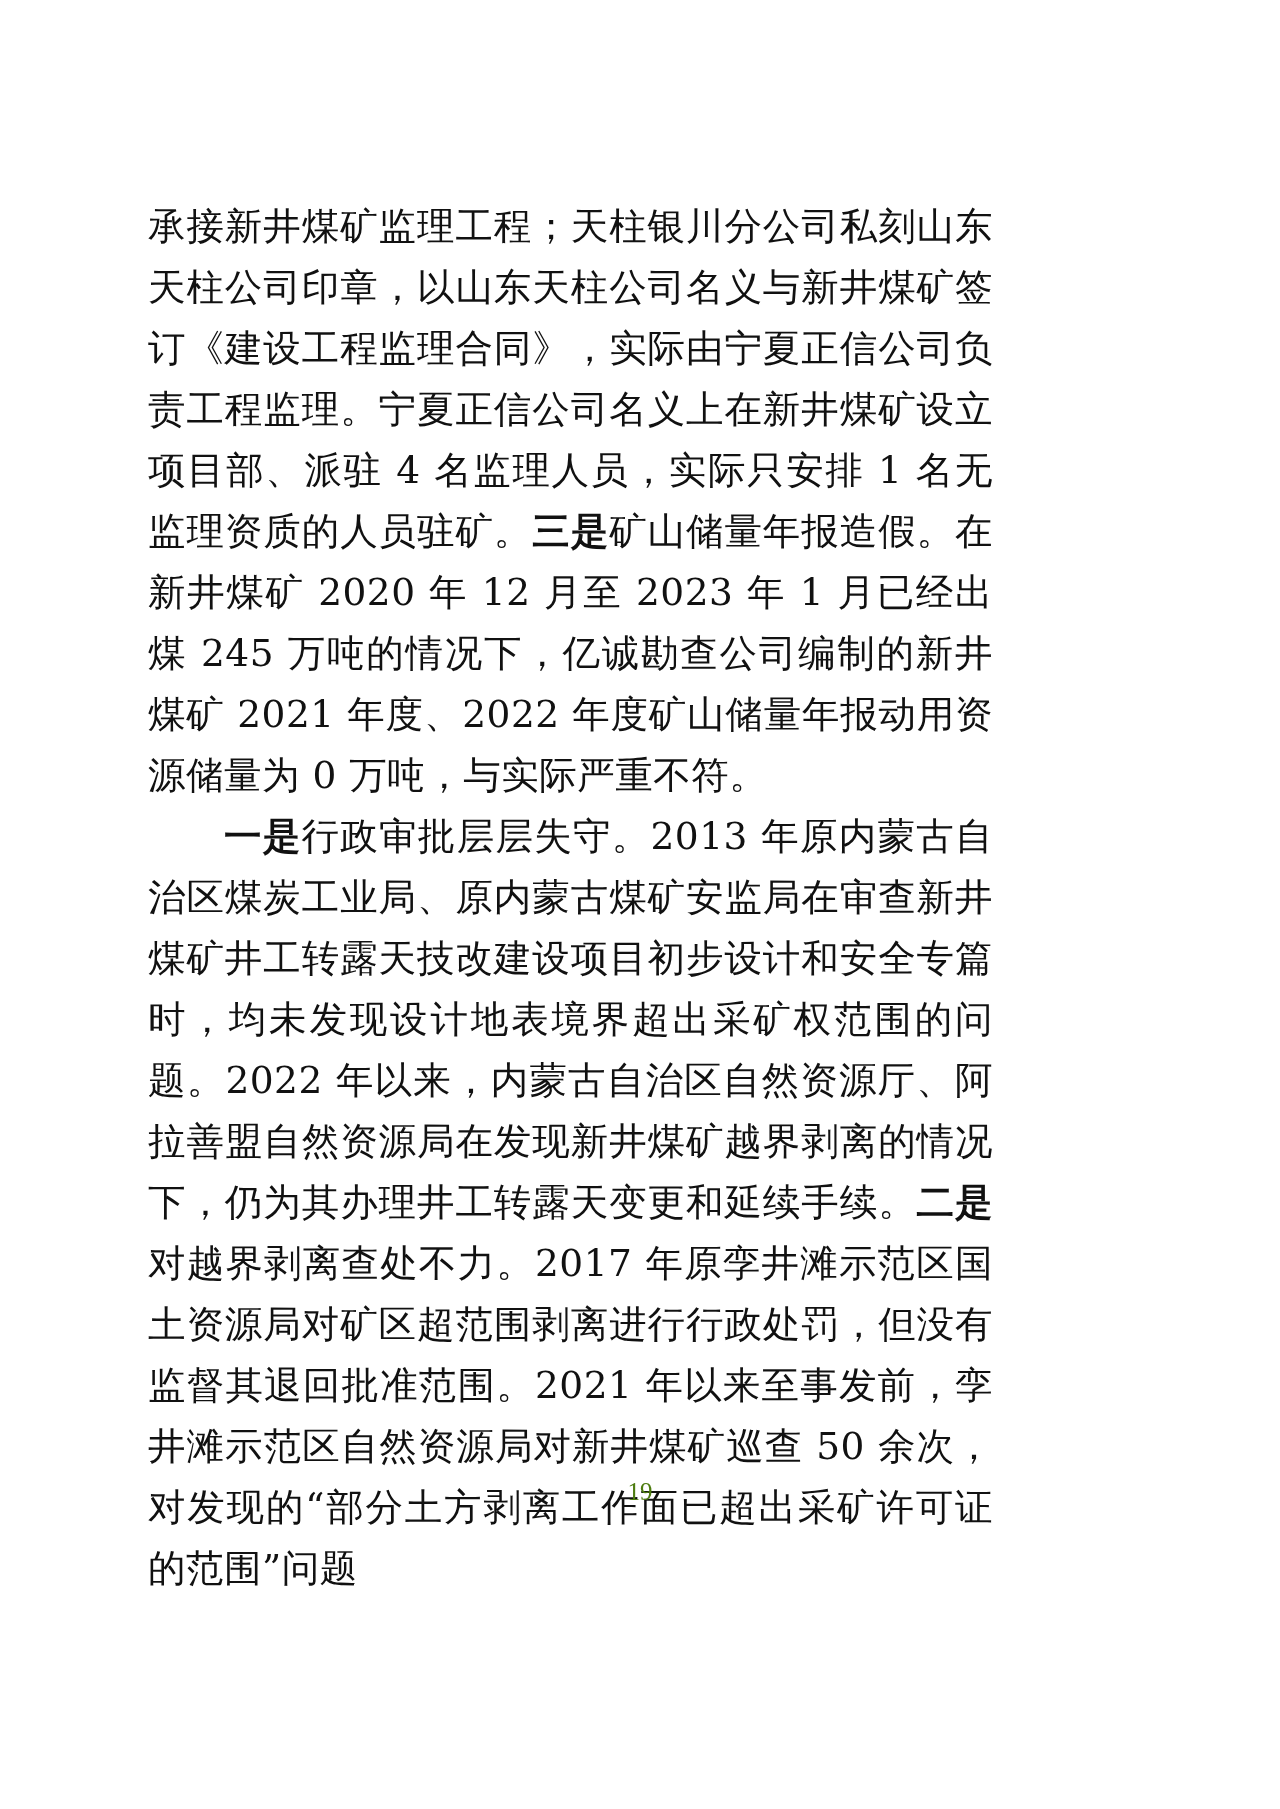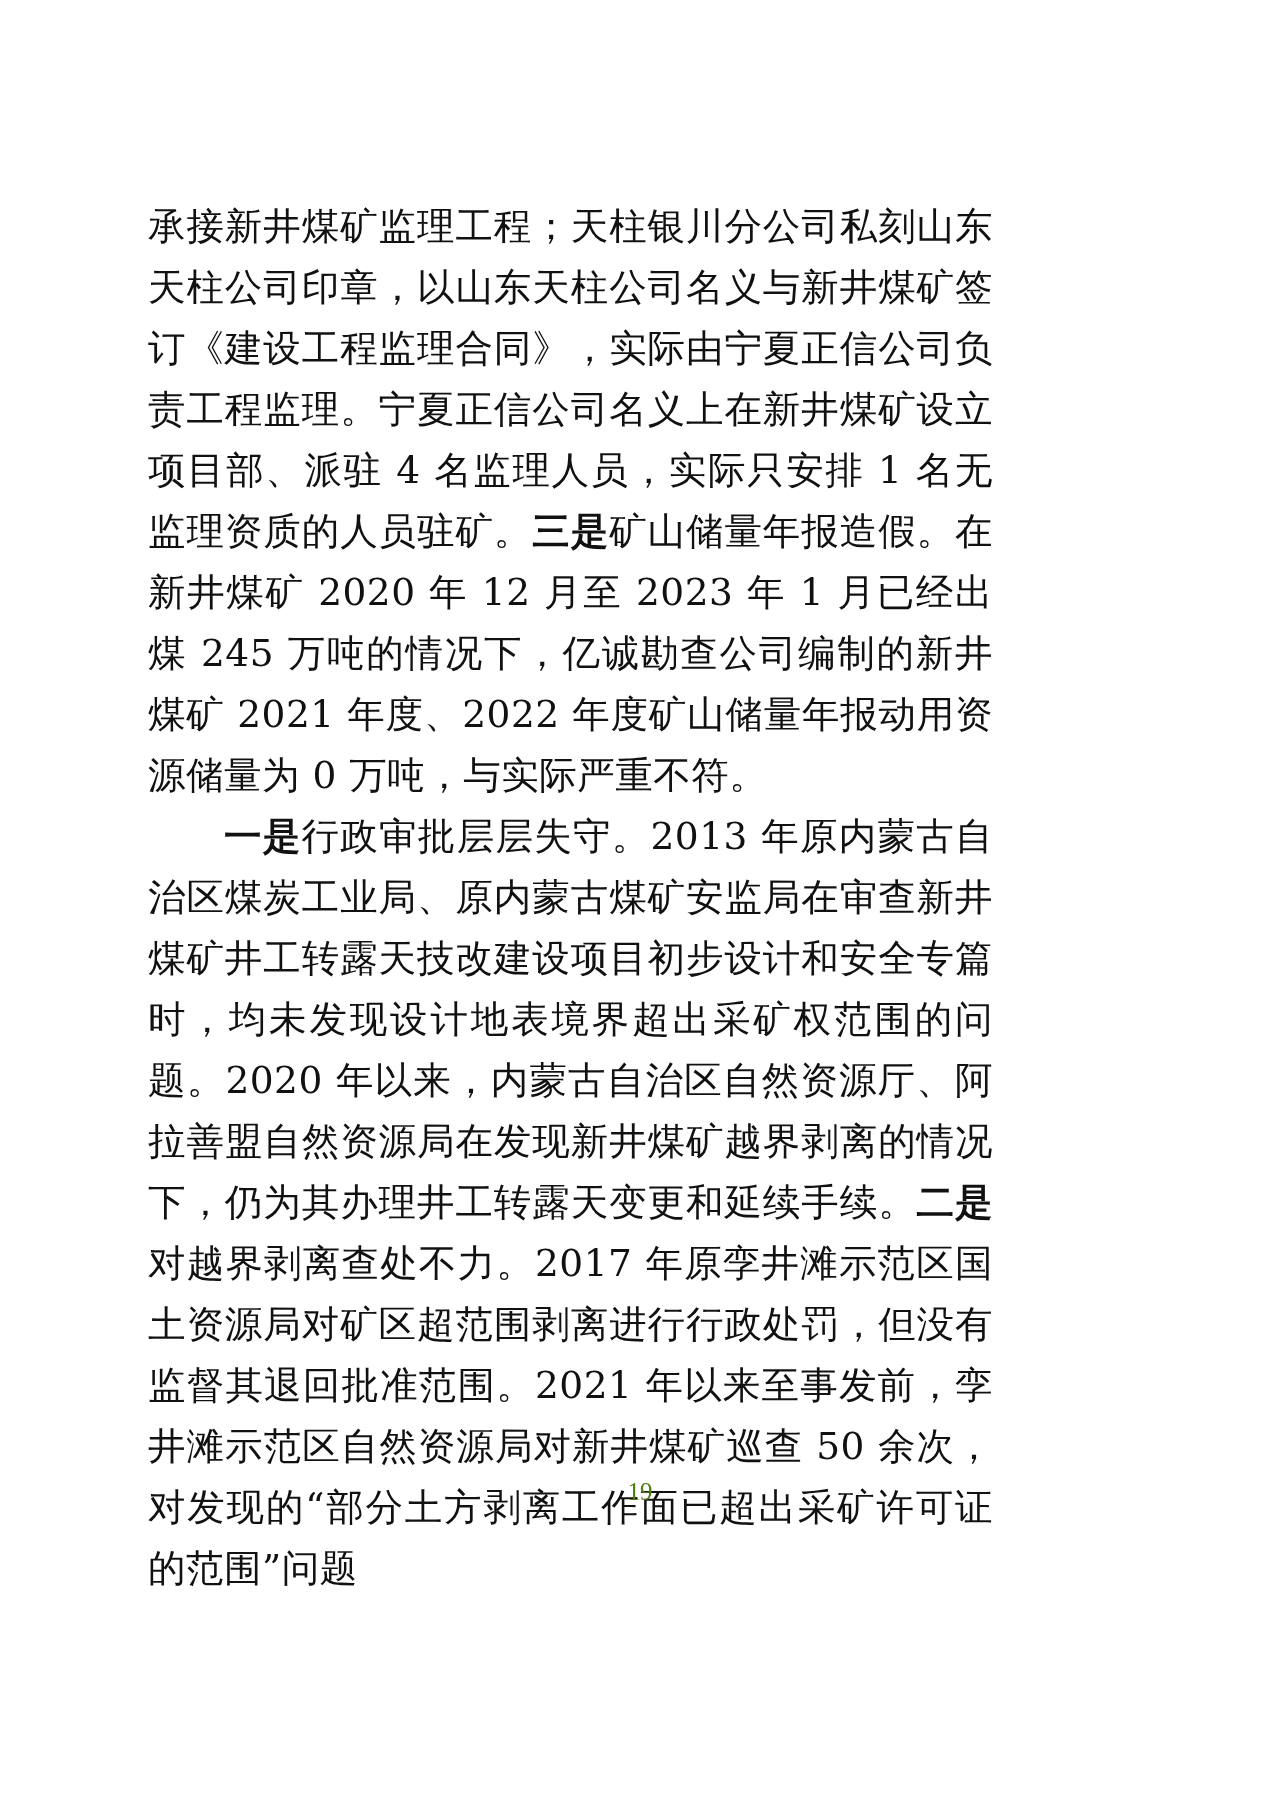--- a/index.html
+++ b/index.html
@@ -55,16 +55,16 @@
     font-family: Liberation Serif, serif;
     color: #4d7c0f;
   }
 </style>
 </head>
 <body>
 
 <div class="page">
   <div class="content">
     <p class="para" id="para-1"><span>承接新井煤矿监理工程；天柱银川分公司私刻山东天柱公司印章，以山东天柱公司名义与新井煤矿签订《建设工程监理合同》，实际由宁夏正信公司负责工程监理。宁夏正信公司名义上在新井煤矿设立项目部、派驻 4 名监理人员，实际只安排 1 名无监理资质的人员驻矿。</span><span class="bold">三是</span><span>矿山储量年报造假。在新井煤矿 2020 年 12 月至 2023 年 1 月已经出煤 245 万吨的情况下，亿诚勘查公司编制的新井煤矿 2021 年度、2022 年度矿山储量年报动用资源储量为 0 万吨，与实际严重不符。</span></p>
-    <p class="para indent" id="para-3"><span class="bold">一是</span><span>行政审批层层失守。2013 年原内蒙古自治区煤炭工业局、原内蒙古煤矿安监局在审查新井煤矿井工转露天技改建设项目初步设计和安全专篇时，均未发现设计地表境界超出采矿权范围的问题。2020 年以来，内蒙古自治区自然资源厅、阿拉善盟自然资源局在发现新井煤矿越界剥离的情况下，仍为其办理井工转露天变更和延续手续。</span><span class="bold">二是</span><span>对越界剥离查处不力。2017 年原孪井滩示范区国土资源局对矿区超范围剥离进行行政处罚，但没有监督其退回批准范围。2021 年以来至事发前，孪井滩示范区自然资源局对新井煤矿巡查 50 余次，对发现的“部分土方剥离工作面已超出采矿许可证的范围”问题</span></p>
+    <p class="para indent" id="para-3"><span class="bold">一是</span><span>行政审批层层失守。2013 年原内蒙古自治区煤炭工业局、原内蒙古煤矿安监局在审查新井煤矿井工转露天技改建设项目初步设计和安全专篇时，均未发现设计地表境界超出采矿权范围的问题。2022 年以来，内蒙古自治区自然资源厅、阿拉善盟自然资源局在发现新井煤矿越界剥离的情况下，仍为其办理井工转露天变更和延续手续。</span><span class="bold">二是</span><span>对越界剥离查处不力。2017 年原孪井滩示范区国土资源局对矿区超范围剥离进行行政处罚，但没有监督其退回批准范围。2021 年以来至事发前，孪井滩示范区自然资源局对新井煤矿巡查 50 余次，对发现的“部分土方剥离工作面已超出采矿许可证的范围”问题</span></p>
   </div>
   <div class="page-number">19</div>
 </div>
 
 </body></html>

